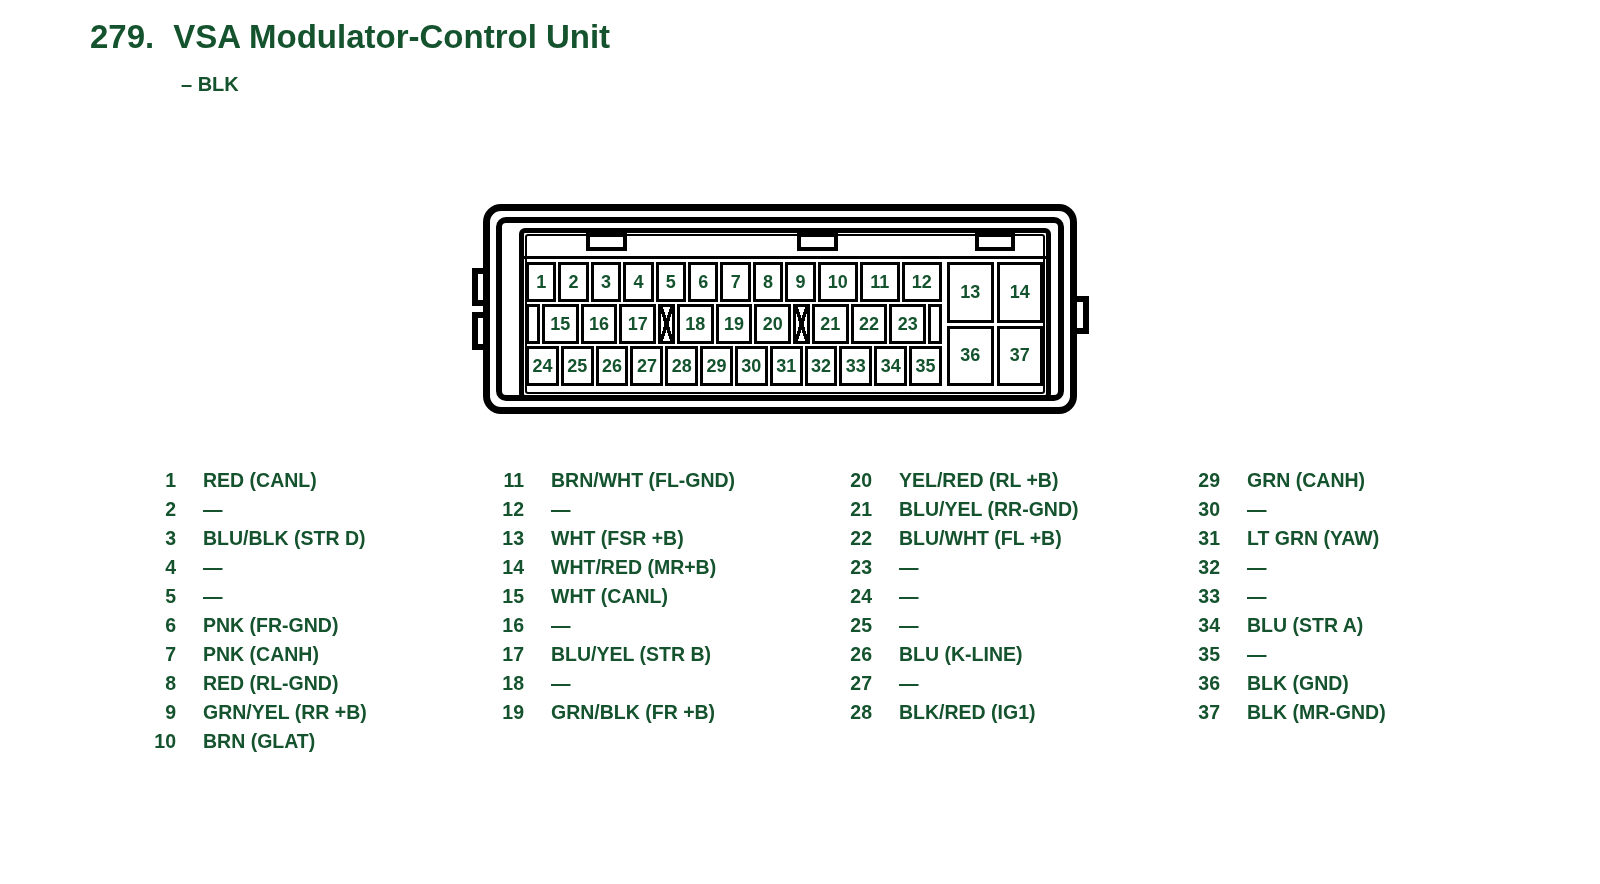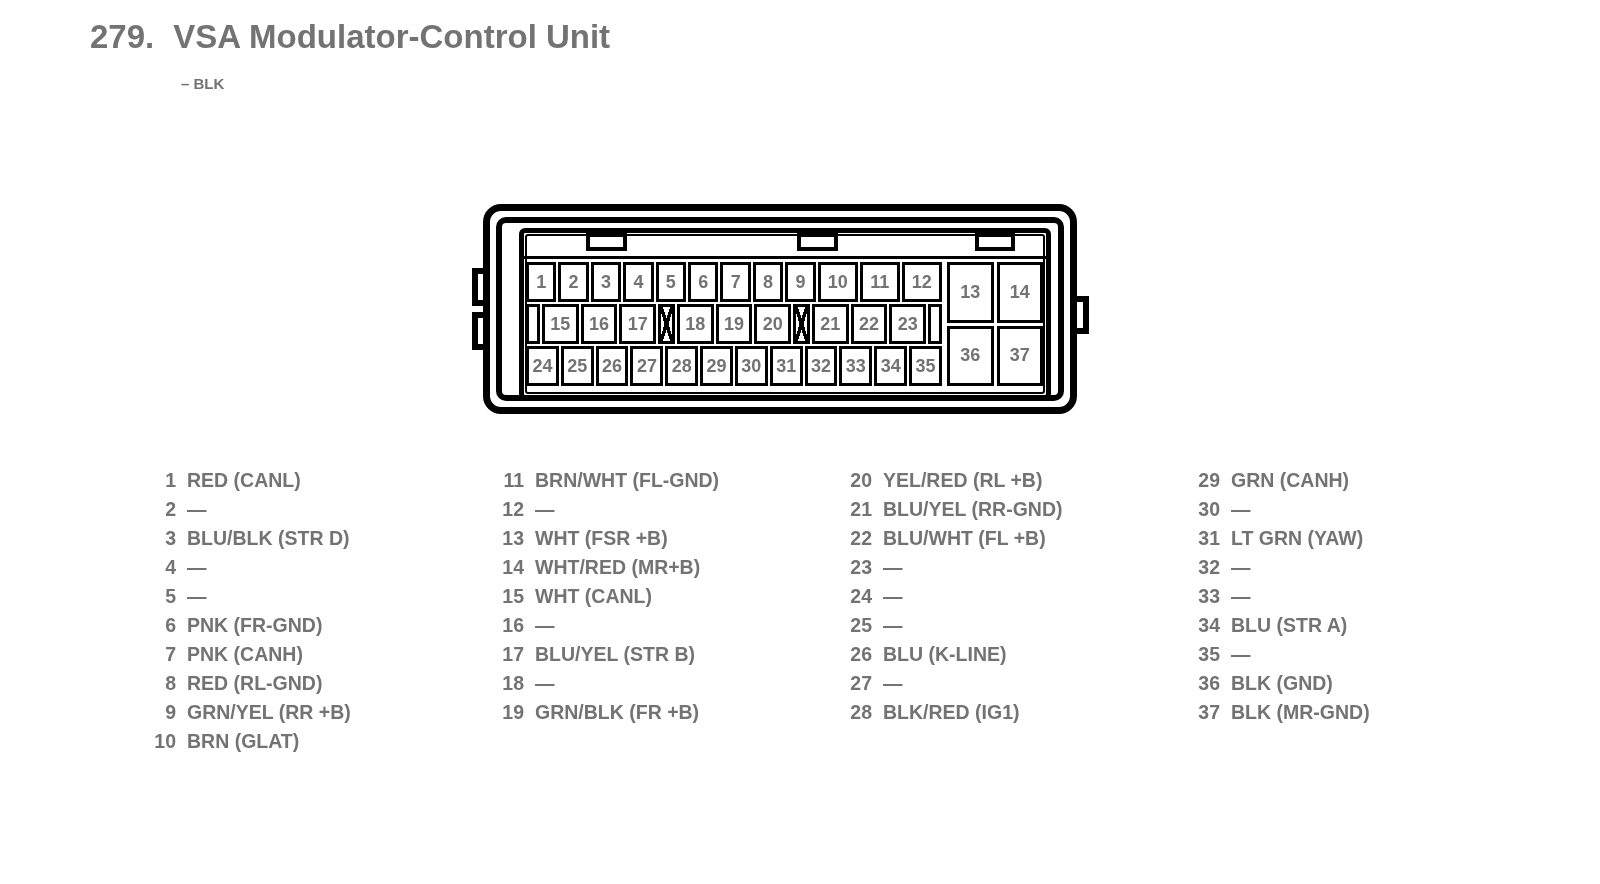--- a/index.html
+++ b/index.html
@@ -1,25 +1,25 @@
 <!DOCTYPE html>
 <html><head>
 <meta charset="utf-8">
 <style>
   html,body { margin:0; padding:0; background:#fff; }
   .canvas {
     position:relative; width:1600px; height:884px; background:#fff;
-    font-family:"Liberation Sans", sans-serif; color:#737373; overflow:hidden;
+    font-family:"Liberation Sans", sans-serif; color:#14532d; overflow:hidden;
   }
 
   
   .title { position:absolute; left:90px; top:18px; font-size:33px; font-weight:bold; white-space:nowrap; }
   .title .t-num { display:inline-block; }
   .title .t-text { display:inline-block; margin-left:19px; }
-  .notes { position:absolute; left:181px; top:70px; font-size:15px; font-weight:bold; line-height:28.5px; white-space:nowrap; }
+  .notes { position:absolute; left:181px; top:70px; font-size:20px; font-weight:bold; line-height:28.5px; white-space:nowrap; }
 
   
   .connector { position:absolute; left:483px; top:204px; width:594px; height:210px; }
   .ear { position:absolute; background:#fff; border:6px solid #000; box-sizing:border-box; }
   .ear-l1 { left:-11px; top:64px;  width:26px; height:38px; }
   .ear-l2 { left:-11px; top:108px; width:26px; height:38px; }
   .ear-r  { right:-12px; top:92px; width:26px; height:38px; }
   .shell-a { position:absolute; inset:0; background:#fff; border:7px solid #000; border-radius:18px; box-sizing:border-box; }
   .shell-b { position:absolute; inset:13px; background:#fff; border:6px solid #000; border-radius:10px; box-sizing:border-box; }
   .face {
@@ -53,21 +53,21 @@
   .right-block .cell { font-size:18px; }
 
   
   .pin-col { position:absolute; top:466px; }
   .pin-col-0 { left:136px; }
   .pin-col-1 { left:484px; }
   .pin-col-2 { left:832px; }
   .pin-col-3 { left:1180px; }
   .pin-row { display:flex; height:29px; align-items:center; white-space:nowrap; }
   .pin-num { display:inline-block; width:40px; text-align:right; font-size:19.5px; font-weight:bold; }
-  .pin-desc { display:inline-block; margin-left:11px; font-size:19.5px; font-weight:bold; }
+  .pin-desc { display:inline-block; margin-left:27px; font-size:19.5px; font-weight:bold; }
 </style>
 </head>
 <body>
 
 <div class="canvas">
 
   <div class="title">
     <span class="t-num">279.</span><span class="t-text">VSA Modulator-Control Unit</span>
   </div>
 

